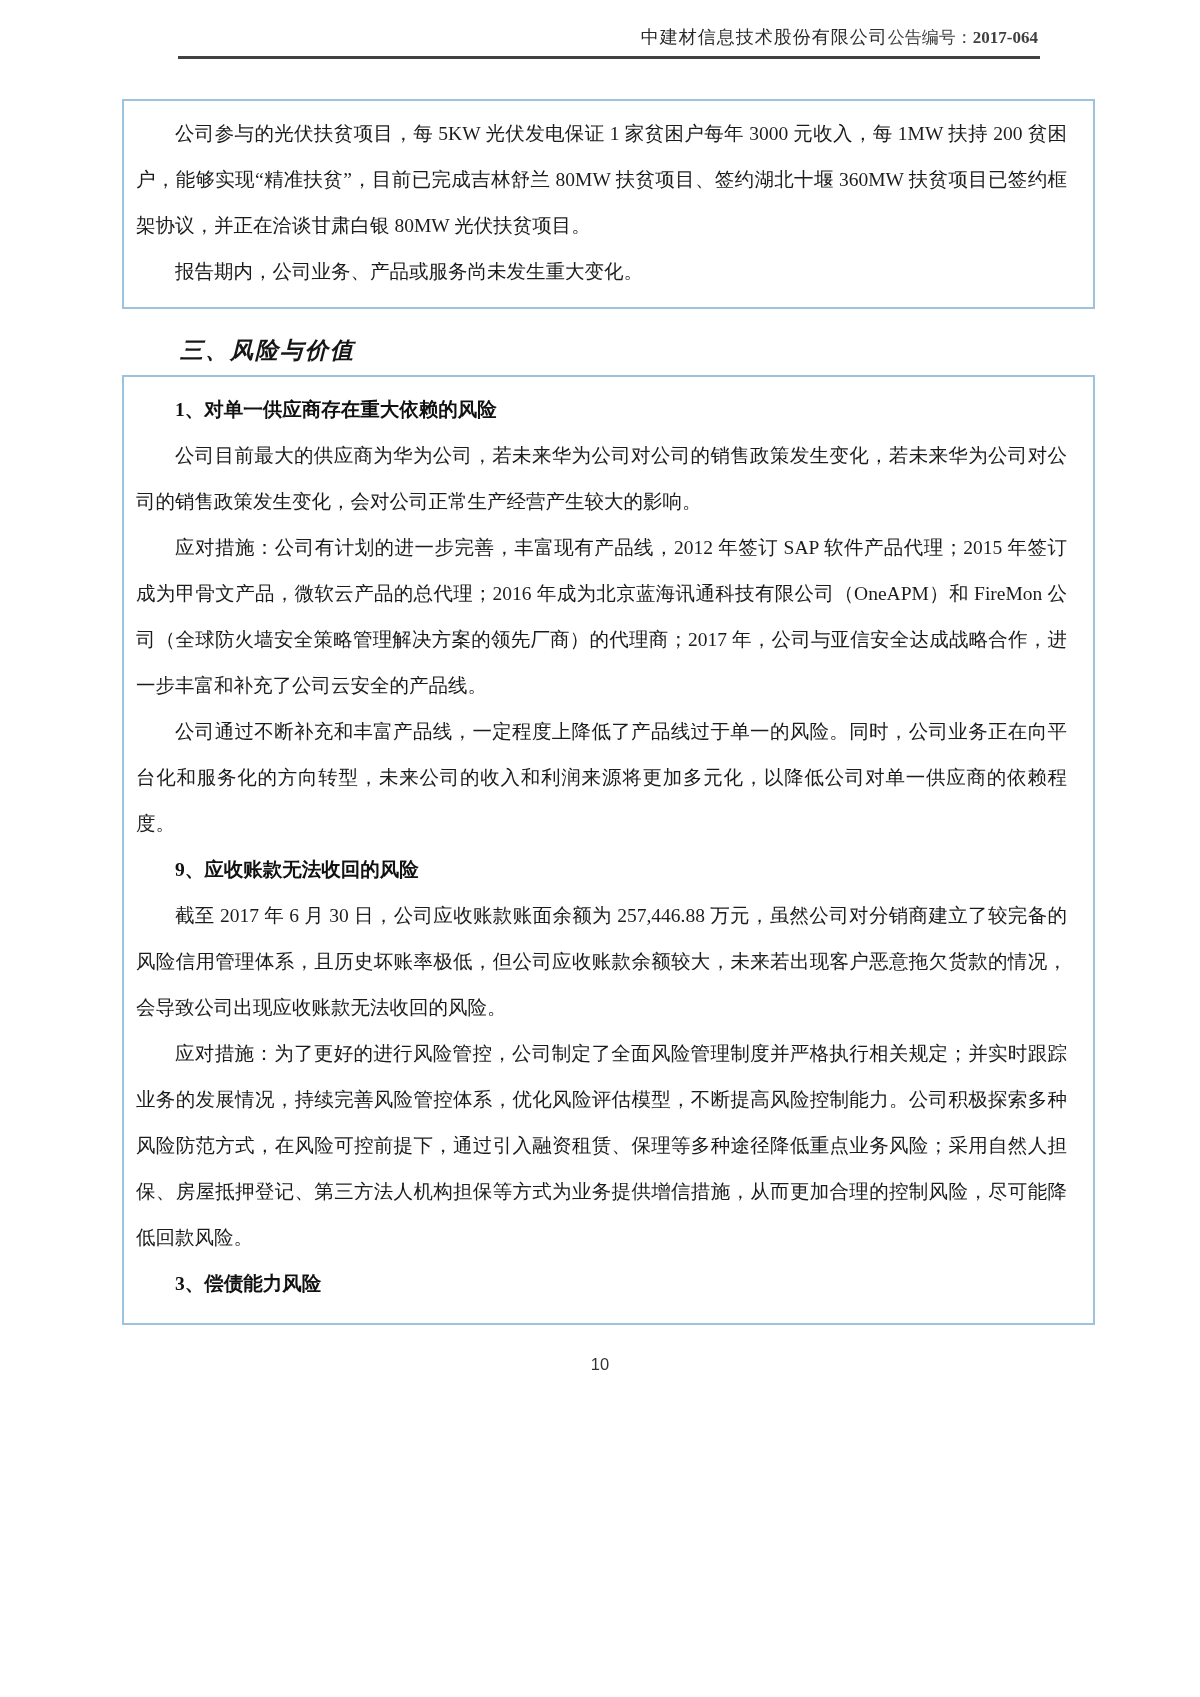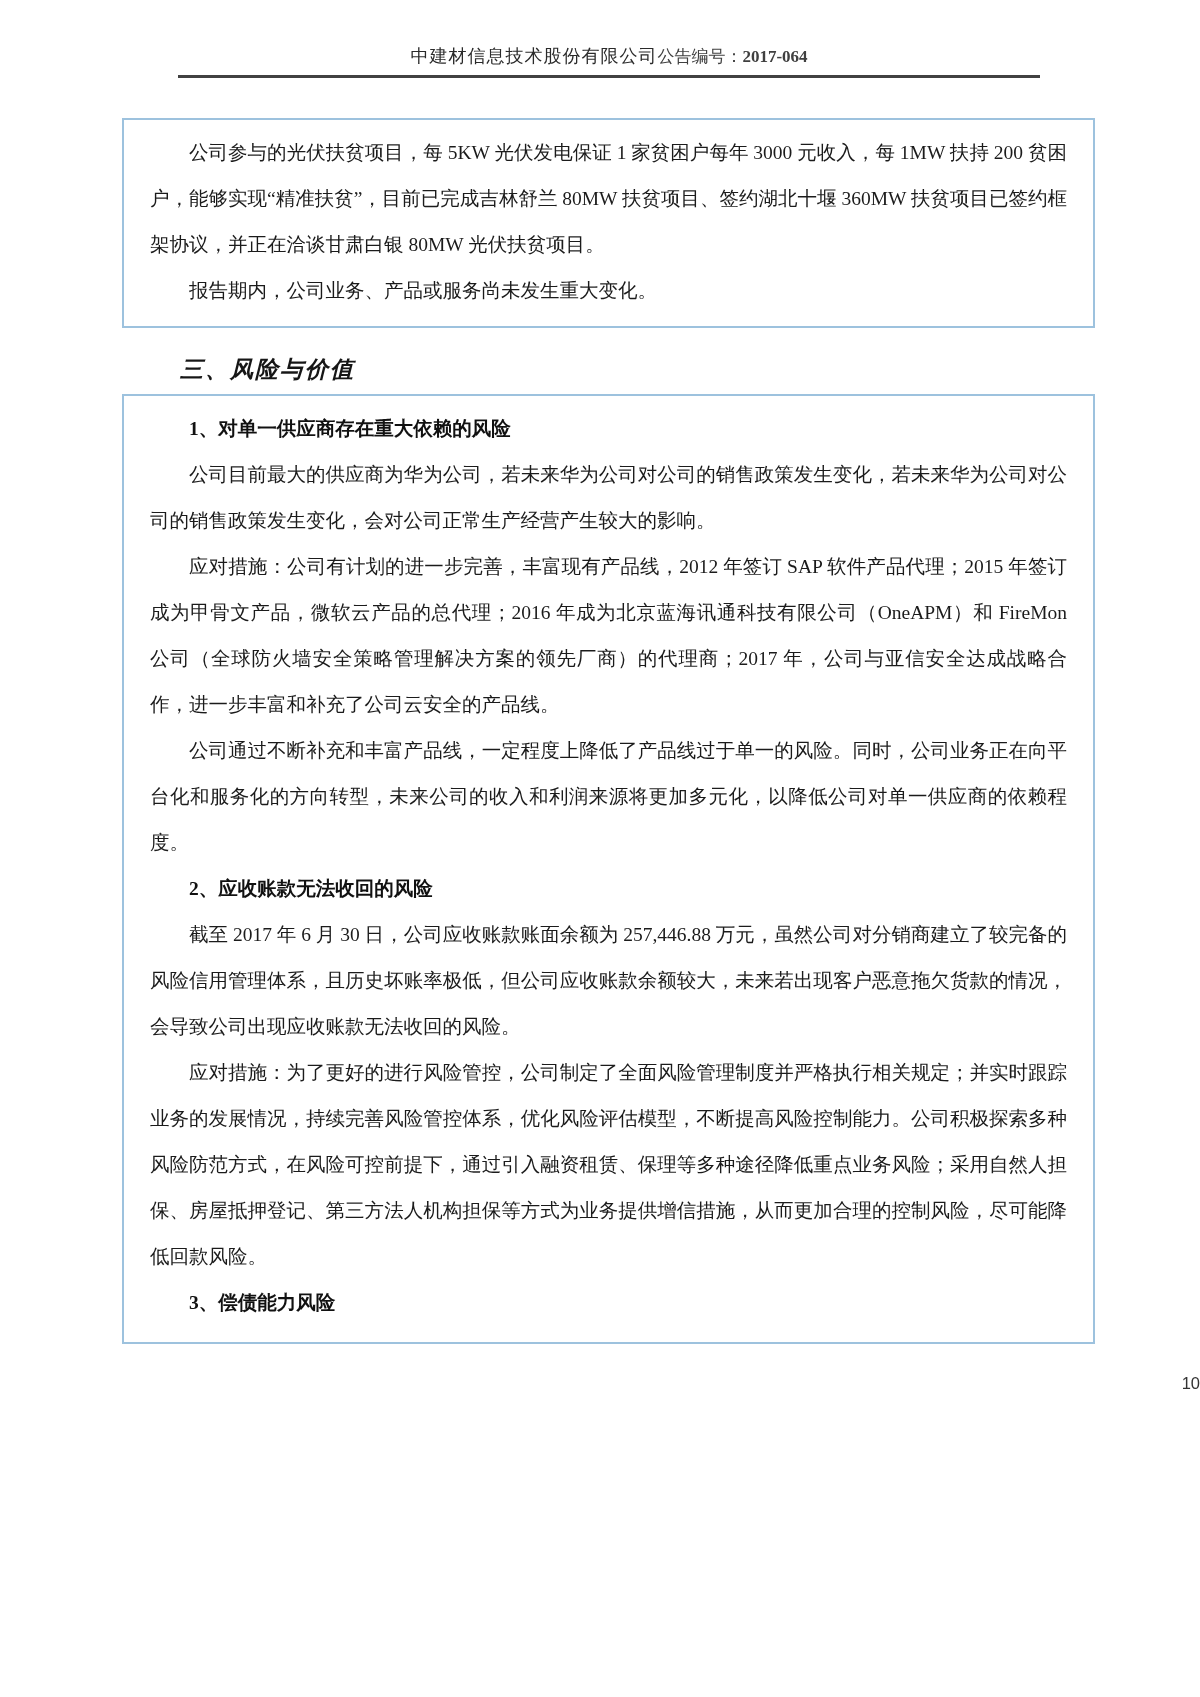--- a/index.html
+++ b/index.html
@@ -8,24 +8,24 @@
     width: 1200px;
     height: 1697px;
     margin: 0 auto;
     background: #ffffff;
     font-family: "Liberation Serif", "DejaVu Serif", serif;
     color: #1b1b1b;
     overflow: hidden;
   }
   .header {
     display: flex;
-    justify-content: center;
+    justify-content: flex-end;
     align-items: flex-end;
     margin: 0 162px 0 180px;
-    padding-top: 44px;
+    padding-top: 25px;
   }
   .header .company {
     font-size: 18px;
     letter-spacing: 1px;
     color: #2a2a2a;
   }
   .header .announce {
     font-size: 17px;
     color: #404040;
   }
@@ -33,21 +33,21 @@
   .header-rule {
     height: 3px;
     background: #414141;
     margin: 7px 160px 0 178px;
   }
   .content-box {
     box-sizing: border-box;
     width: 973px;
     margin-left: 122px;
     border: 2px solid #9dc2de;
-    padding: 10px 26px 12px 26px;
+    padding: 10px 26px 12px 12px;
     background: #ffffff;
   }
   .box1 { margin-top: 40px; }
   .box2 { margin-top: 9px; padding-bottom: 16px; }
   .content-box p {
     margin: 0;
     font-size: 19.5px;
     line-height: 46px;
     text-indent: 2em;
     text-align: justify;
@@ -61,21 +61,21 @@
     margin: 26px 0 0 180px;
     font-family: "Liberation Sans", "DejaVu Sans", sans-serif;
     font-weight: bold;
     font-size: 23px;
     color: #161616;
     letter-spacing: 2px;
     font-style: italic;
   }
   .footer {
     margin-top: 30px;
-    text-align: right;
+    text-align: center;
     font-family: "Liberation Sans", "DejaVu Sans", sans-serif;
     font-size: 16.5px;
     color: #333333;
   }
 </style>
 </head>
 <body>
 
 <div class="page">
 
@@ -90,21 +90,21 @@
     <p>报告期内，公司业务、产品或服务尚未发生重大变化。</p>
   </div>
 
   <div class="section-title">三、风险与价值</div>
 
   <div class="content-box box2">
     <p class="subheading">1、对单一供应商存在重大依赖的风险</p>
     <p>公司目前最大的供应商为华为公司，若未来华为公司对公司的销售政策发生变化，若未来华为公司对公司的销售政策发生变化，会对公司正常生产经营产生较大的影响。</p>
     <p>应对措施：公司有计划的进一步完善，丰富现有产品线，2012 年签订 SAP 软件产品代理；2015 年签订成为甲骨文产品，微软云产品的总代理；2016 年成为北京蓝海讯通科技有限公司（OneAPM）和 FireMon 公司（全球防火墙安全策略管理解决方案的领先厂商）的代理商；2017 年，公司与亚信安全达成战略合作，进一步丰富和补充了公司云安全的产品线。</p>
     <p>公司通过不断补充和丰富产品线，一定程度上降低了产品线过于单一的风险。同时，公司业务正在向平台化和服务化的方向转型，未来公司的收入和利润来源将更加多元化，以降低公司对单一供应商的依赖程度。</p>
-    <p class="subheading">2、应收账款无法收回的风险</p>
+    <p class="subheading">9、应收账款无法收回的风险</p>
     <p>截至 2017 年 6 月 30 日，公司应收账款账面余额为 257,446.88 万元，虽然公司对分销商建立了较完备的风险信用管理体系，且历史坏账率极低，但公司应收账款余额较大，未来若出现客户恶意拖欠货款的情况，会导致公司出现应收账款无法收回的风险。</p>
     <p>应对措施：为了更好的进行风险管控，公司制定了全面风险管理制度并严格执行相关规定；并实时跟踪业务的发展情况，持续完善风险管控体系，优化风险评估模型，不断提高风险控制能力。公司积极探索多种风险防范方式，在风险可控前提下，通过引入融资租赁、保理等多种途径降低重点业务风险；采用自然人担保、房屋抵押登记、第三方法人机构担保等方式为业务提供增信措施，从而更加合理的控制风险，尽可能降低回款风险。</p>
     <p class="subheading">3、偿债能力风险</p>
   </div>
 
   <div class="footer">10</div>
 
 </div>
 
 </body></html>

